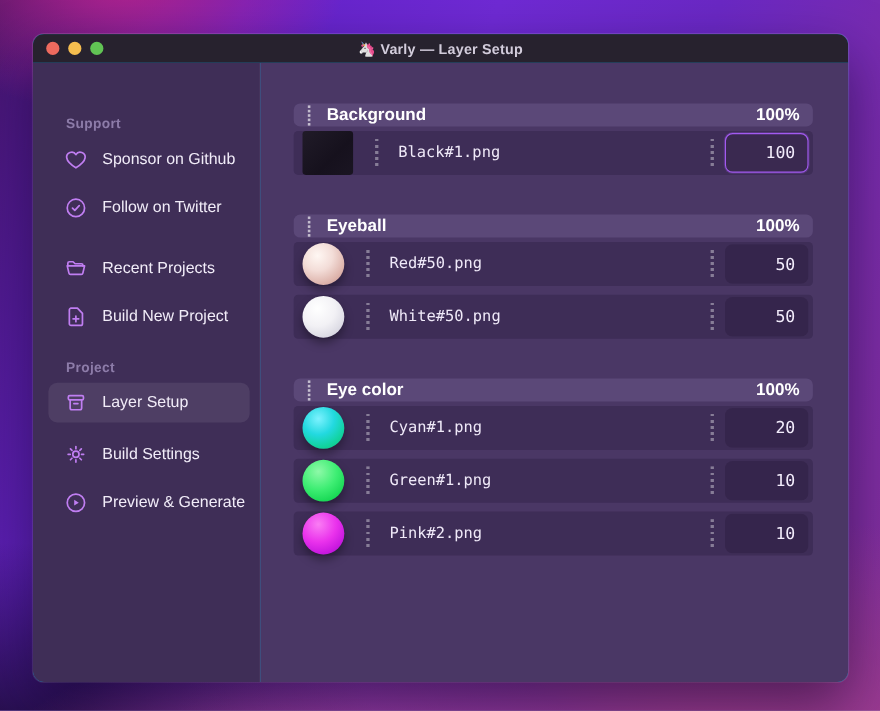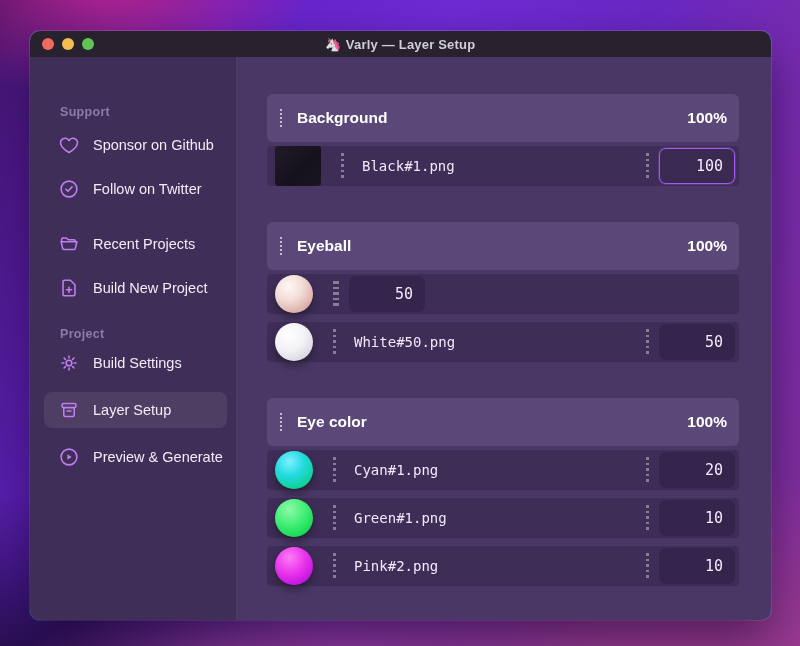--- a/index.html
+++ b/index.html
@@ -59,21 +59,21 @@
   .side-item .ico { width:22px; height:22px; flex:0 0 22px; margin-right:13px; display:flex; }
   .side-item .ico svg { width:22px; height:22px; stroke:#c07ef2; fill:none; stroke-width:1.7; stroke-linecap:round; stroke-linejoin:round; }
   .side-item span.lbl { color:#f1ecf8; font-size:14.5px; font-weight:400;text-align:center; }
   .gap-a { margin-bottom:25px; }
   .gap-b { margin-bottom:24px; }
   .tight { margin-bottom:7px; }
 
   
   .group { margin-bottom:36px; }
   .group-header {
-    height:48px; background:#5b4878; border-radius:6px; margin-bottom:4px;
+    height:21px; background:#5b4878; border-radius:6px; margin-bottom:4px;
     display:flex; align-items:center; padding:0 12px 0 12px;
   }
   .drag-dots {
     width:4px; height:20px; margin-right:14px; cursor:grab;
     background-image:radial-gradient(circle, rgba(255,255,255,.65) 1.1px, rgba(255,255,255,0) 1.4px);
     background-size:4px 4px; background-repeat:repeat-y; background-position:center top;
   }
   .group-title { color:#ffffff; font-size:15.5px; font-weight:700; flex:1; }
   .group-weight { color:#ffffff; font-size:15.5px; font-weight:700; }
 
@@ -179,39 +179,39 @@
           <svg viewBox="0 0 24 24">
               <path d="M13.5 3.5H7.2A1.7 1.7 0 0 0 5.5 5.2v13.6a1.7 1.7 0 0 0 1.7 1.7h9.6a1.7 1.7 0 0 0 1.7-1.7V8.5l-5-5z"></path>
               <path d="M12 11.2v5.6M9.2 14h5.6"></path>
             </svg>
         </span>
         <span class="lbl">Build New Project</span>
       </div>
 
       <div class="section-label tight">Project</div>
 
-      <div class="side-item">
-        <span class="ico">
-          <svg viewBox="0 0 24 24">
-              <circle cx="12" cy="12" r="3.1"></circle>
-              <path d="M12 4.3v2.1M12 17.6v2.1M4.3 12h2.1M17.6 12h2.1M6.6 6.6l1.5 1.5M15.9 15.9l1.5 1.5M17.4 6.6l-1.5 1.5M8.1 15.9l-1.5 1.5"></path>
-            </svg>
-        </span>
-        <span class="lbl">Build Settings</span>
-      </div>
-
       <div class="side-item selected">
         <span class="ico">
           <svg viewBox="0 0 24 24">
               <rect x="4.5" y="5" width="15" height="4.4" rx="1.4"></rect>
               <path d="M6.3 9.4v8a1.7 1.7 0 0 0 1.7 1.7h8a1.7 1.7 0 0 0 1.7-1.7v-8"></path>
               <path d="M10 13h4"></path>
             </svg>
         </span>
         <span class="lbl">Layer Setup</span>
+      </div>
+
+      <div class="side-item">
+        <span class="ico">
+          <svg viewBox="0 0 24 24">
+              <circle cx="12" cy="12" r="3.1"></circle>
+              <path d="M12 4.3v2.1M12 17.6v2.1M4.3 12h2.1M17.6 12h2.1M6.6 6.6l1.5 1.5M15.9 15.9l1.5 1.5M17.4 6.6l-1.5 1.5M8.1 15.9l-1.5 1.5"></path>
+            </svg>
+        </span>
+        <span class="lbl">Build Settings</span>
       </div>
 
       <div class="side-item">
         <span class="ico">
           <svg viewBox="0 0 24 24">
               <circle cx="12" cy="12" r="8.6"></circle>
               <path d="M10.3 9.1l4.6 2.9-4.6 2.9z" fill="#c07ef2" stroke="none"></path>
             </svg>
         </span>
         <span class="lbl">Preview &amp; Generate</span>
@@ -238,20 +238,21 @@
 
       <div class="group">
         <div class="group-header">
           <div class="drag-dots"></div>
           <div class="group-title">Eyeball</div>
           <div class="group-weight">100%</div>
         </div>
         <div class="layer-row">
           <div class="thumb" data-thumb="red-ball"></div>
           <div class="vsep left"></div>
+          <div class="filename">Red#50.png</div>
           <div class="vsep right"></div>
           <input class="weight-input" value="50" style="">
         </div>
         <div class="layer-row">
           <div class="thumb" data-thumb="white-ball"></div>
           <div class="vsep left"></div>
           <div class="filename">White#50.png</div>
           <div class="vsep right"></div>
           <input class="weight-input" value="50" style="">
         </div>

